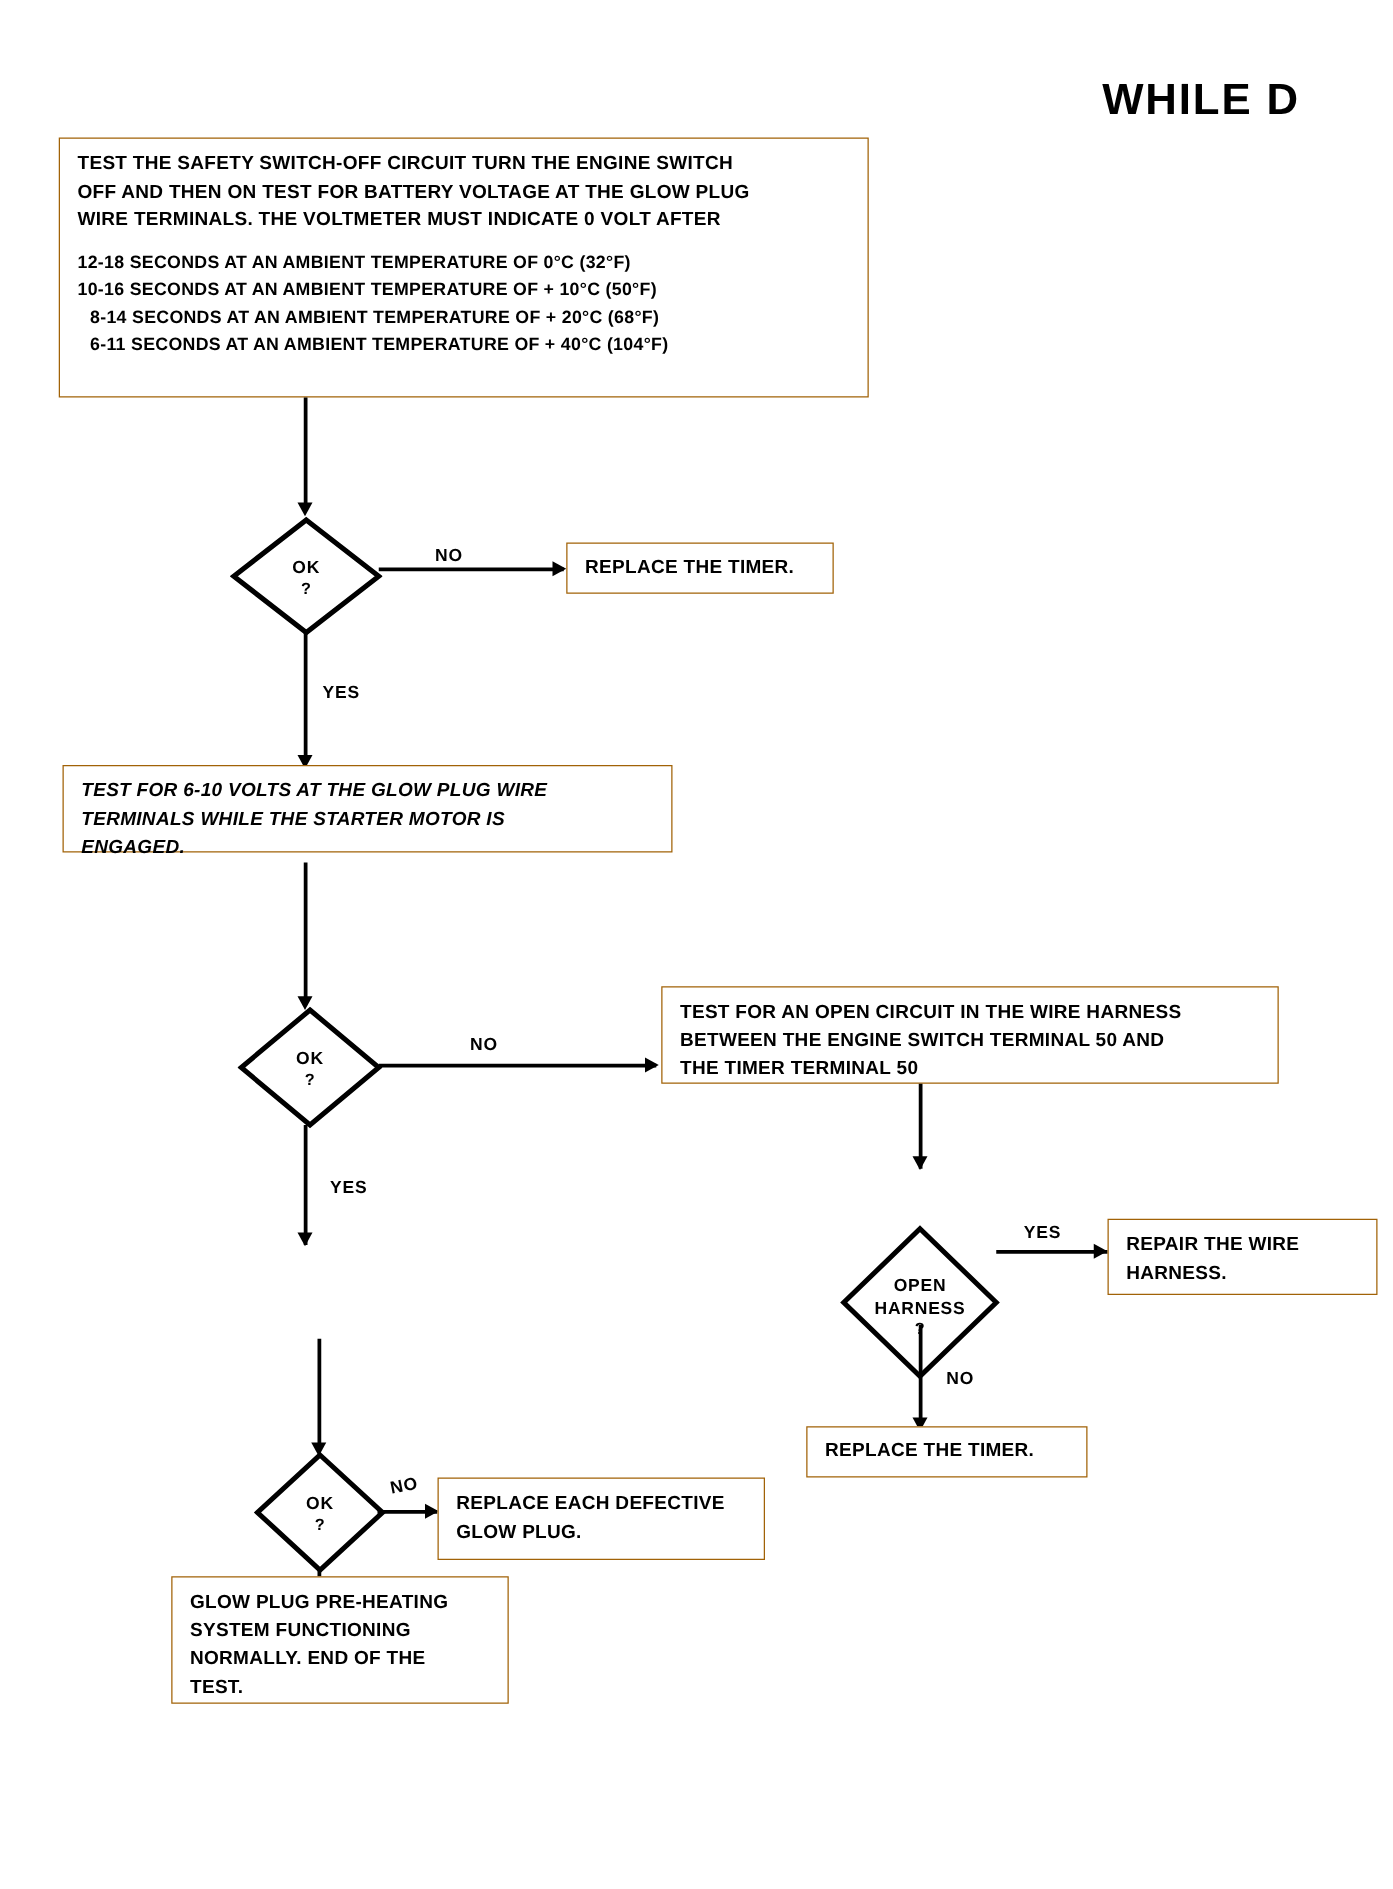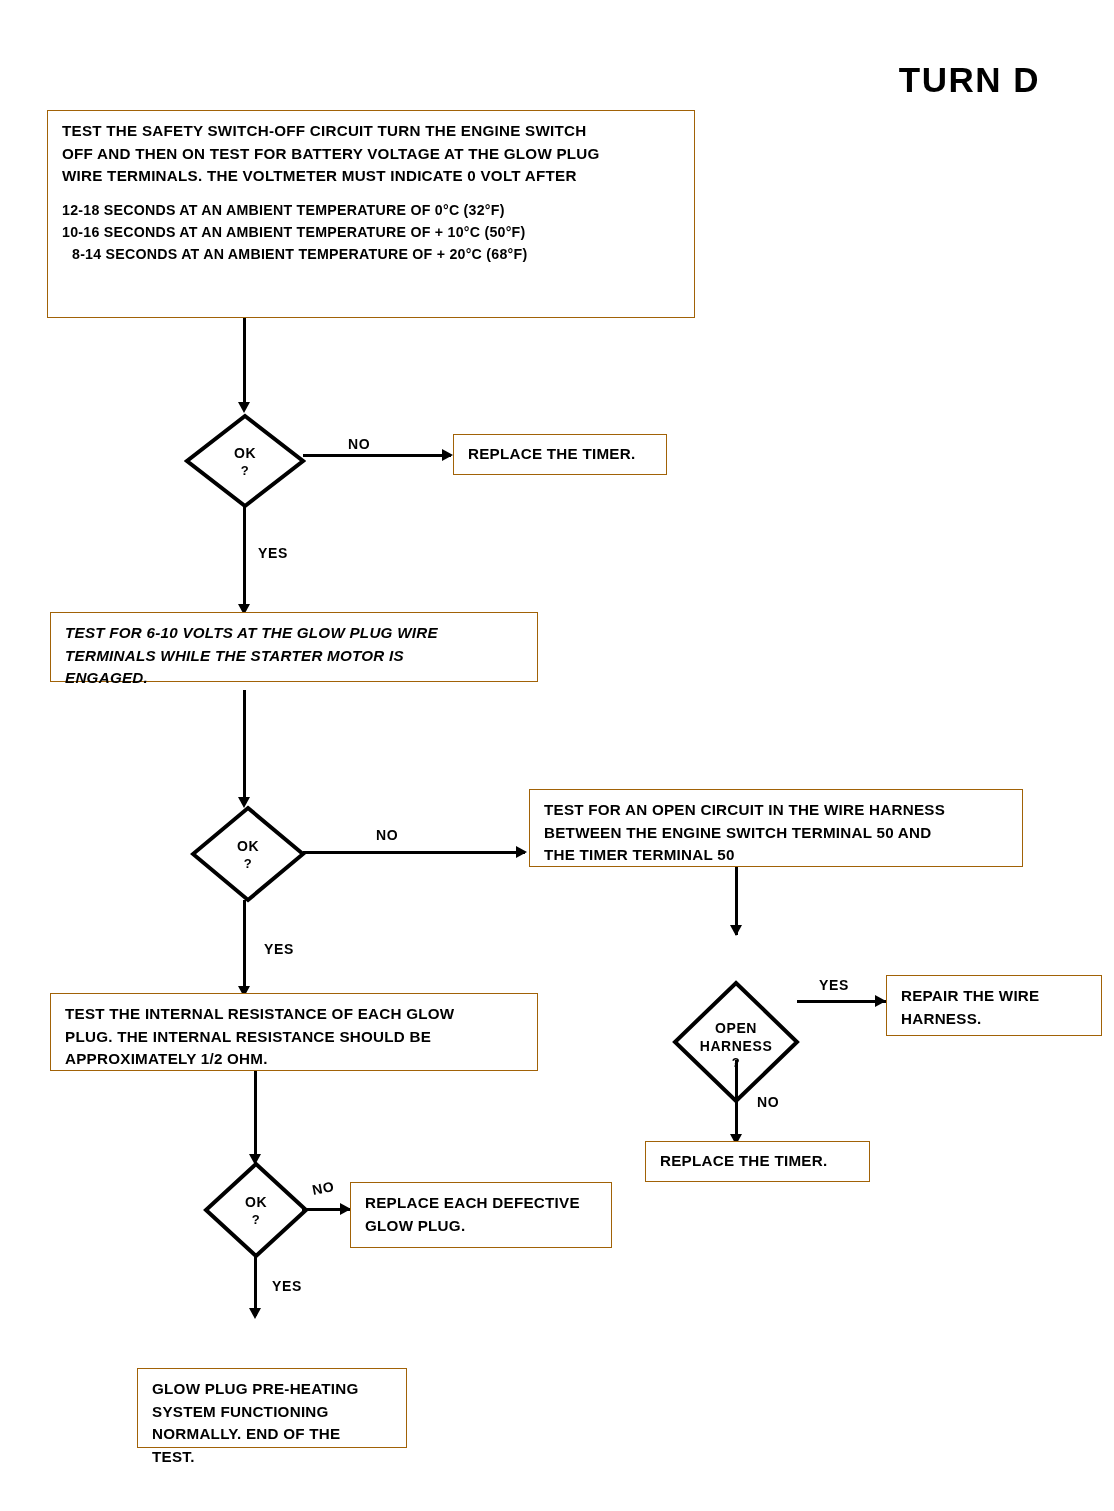--- a/index.html
+++ b/index.html
@@ -106,30 +106,31 @@
     letter-spacing: 0.7px;
     white-space: nowrap;
   }
   .edge-label.slant { transform: rotate(-11deg); }
 </style>
 </head>
 <body>
 
 <div id="page">
 
-  <div id="test-title">TURN D</div>
+  <div id="test-title">WHILE D</div>
 
   <div class="proc" id="intro-box" style="left:47px; top:110px; width:648px; height:208px;">
     <span class="ln">TEST THE SAFETY SWITCH-OFF CIRCUIT  TURN THE ENGINE SWITCH</span>
     <span class="ln">OFF AND THEN ON  TEST FOR BATTERY VOLTAGE AT THE GLOW PLUG</span>
     <span class="ln">WIRE TERMINALS. THE VOLTMETER MUST INDICATE 0 VOLT AFTER</span>
     <span class="spacer"></span>
     <span class="sub">12-18 SECONDS AT AN AMBIENT TEMPERATURE OF 0°C (32°F)</span>
     <span class="sub">10-16 SECONDS AT AN AMBIENT TEMPERATURE OF  + 10°C (50°F)</span>
     <span class="sub" style="padding-left:10px;">8-14 SECONDS AT AN AMBIENT TEMPERATURE OF  + 20°C (68°F)</span>
+    <span class="sub" style="padding-left:10px;">6-11 SECONDS AT AN AMBIENT TEMPERATURE OF  + 40°C (104°F)</span>
   </div>
 
   <div class="conn v" style="left:243px; top:318px; height:88px;"></div>
   <div class="arrow-down" style="left:238px; top:402px;"></div>
 
   <div class="diamond-wrap" style="left:184px; top:413px; width:122px; height:96px;">
     <svg width="122" height="96" viewBox="0 0 122 96">
       <polygon points="61,3 119,48 61,93 3,48" fill="#ffffff" stroke="#000000" stroke-width="4"></polygon>
     </svg>
     <div class="diamond-label" style="top:32px;">
@@ -207,25 +208,20 @@
   <div class="edge-label" style="left:757px; top:1094px;">NO</div>
 
   <div class="proc" id="replace-timer-2" style="left:645px; top:1141px; width:225px; height:41px; padding-top:8px;">
     <span class="ln">REPLACE THE TIMER.</span>
   </div>
 
   <div class="conn v" style="left:243px; top:900px; height:96px;"></div>
   <div class="arrow-down" style="left:238px; top:986px;"></div>
   <div class="edge-label" style="left:264px; top:941px;">YES</div>
 
-  <div class="proc" id="test-resistance-box" style="left:50px; top:993px; width:488px; height:78px;">
-    <span class="ln">TEST THE INTERNAL RESISTANCE OF EACH GLOW</span>
-    <span class="ln">PLUG. THE INTERNAL RESISTANCE SHOULD BE</span>
-    <span class="ln">APPROXIMATELY 1/2 OHM.</span>
-  </div>
 
   <div class="conn v" style="left:254px; top:1071px; height:88px;"></div>
   <div class="arrow-down" style="left:249px; top:1154px;"></div>
 
   <div class="diamond-wrap" style="left:203px; top:1161px; width:106px; height:98px;">
     <svg width="106" height="98" viewBox="0 0 106 98">
       <polygon points="53,3 103,49 53,95 3,49" fill="#ffffff" stroke="#000000" stroke-width="4"></polygon>
     </svg>
     <div class="diamond-label" style="top:33px;">
       <span>OK</span>
@@ -239,20 +235,20 @@
 
   <div class="proc" id="replace-glow-plug-box" style="left:350px; top:1182px; width:262px; height:66px;">
     <span class="ln">REPLACE EACH DEFECTIVE</span>
     <span class="ln">GLOW PLUG.</span>
   </div>
 
   <div class="conn v" style="left:254px; top:1256px; height:60px;"></div>
   <div class="arrow-down" style="left:249px; top:1308px;"></div>
   <div class="edge-label" style="left:272px; top:1278px;">YES</div>
 
-  <div class="proc" id="end-box" style="left:137px; top:1368px; width:270px; height:80px;">
+  <div class="proc" id="end-box" style="left:137px; top:1261px; width:270px; height:102px;">
     <span class="ln">GLOW PLUG PRE-HEATING</span>
     <span class="ln">SYSTEM FUNCTIONING</span>
     <span class="ln">NORMALLY. END OF THE</span>
     <span class="ln">TEST.</span>
   </div>
 
 </div>
 
 </body></html>

